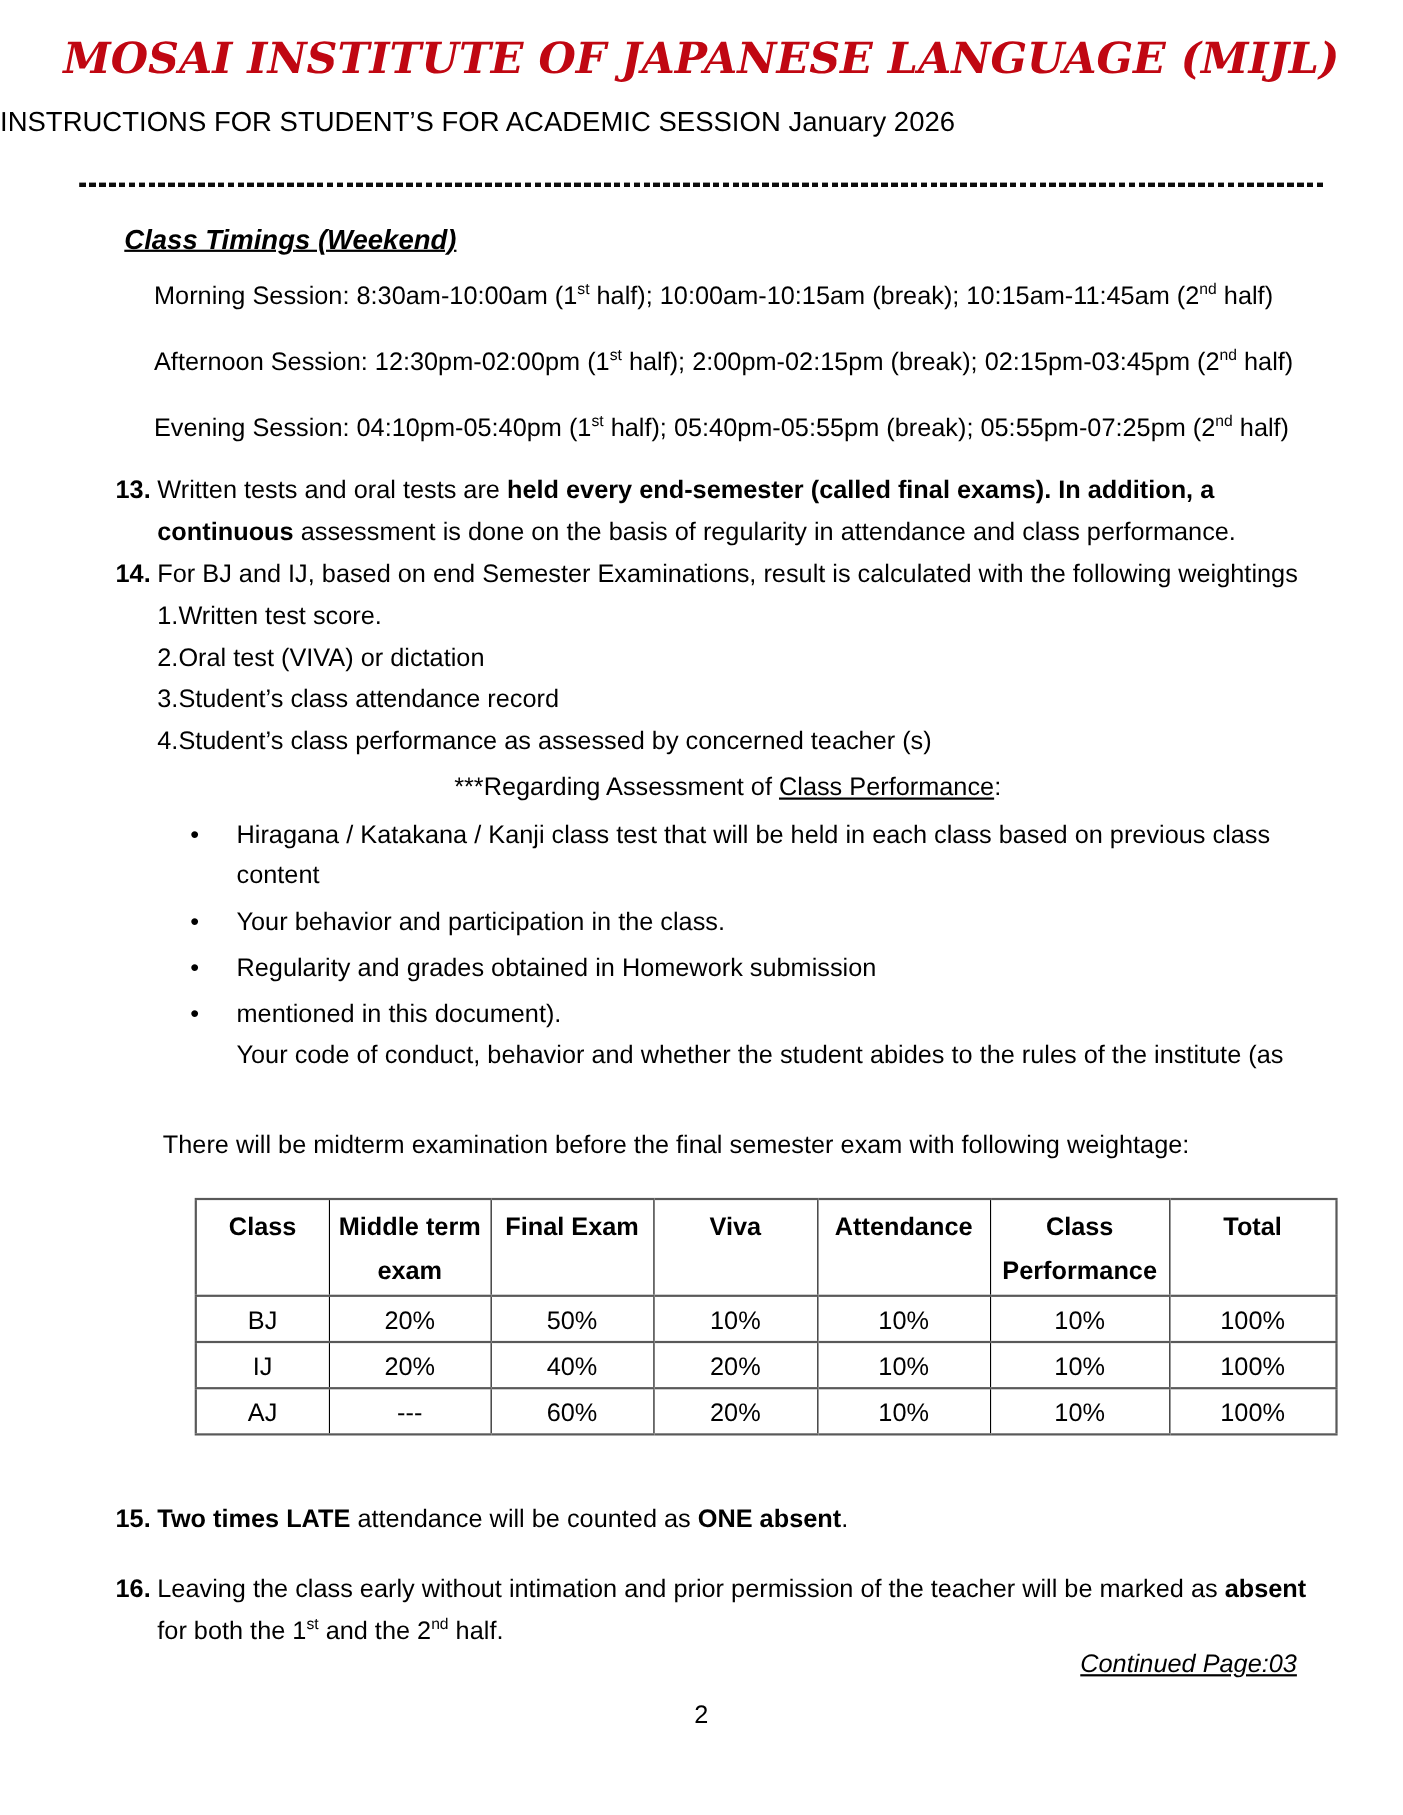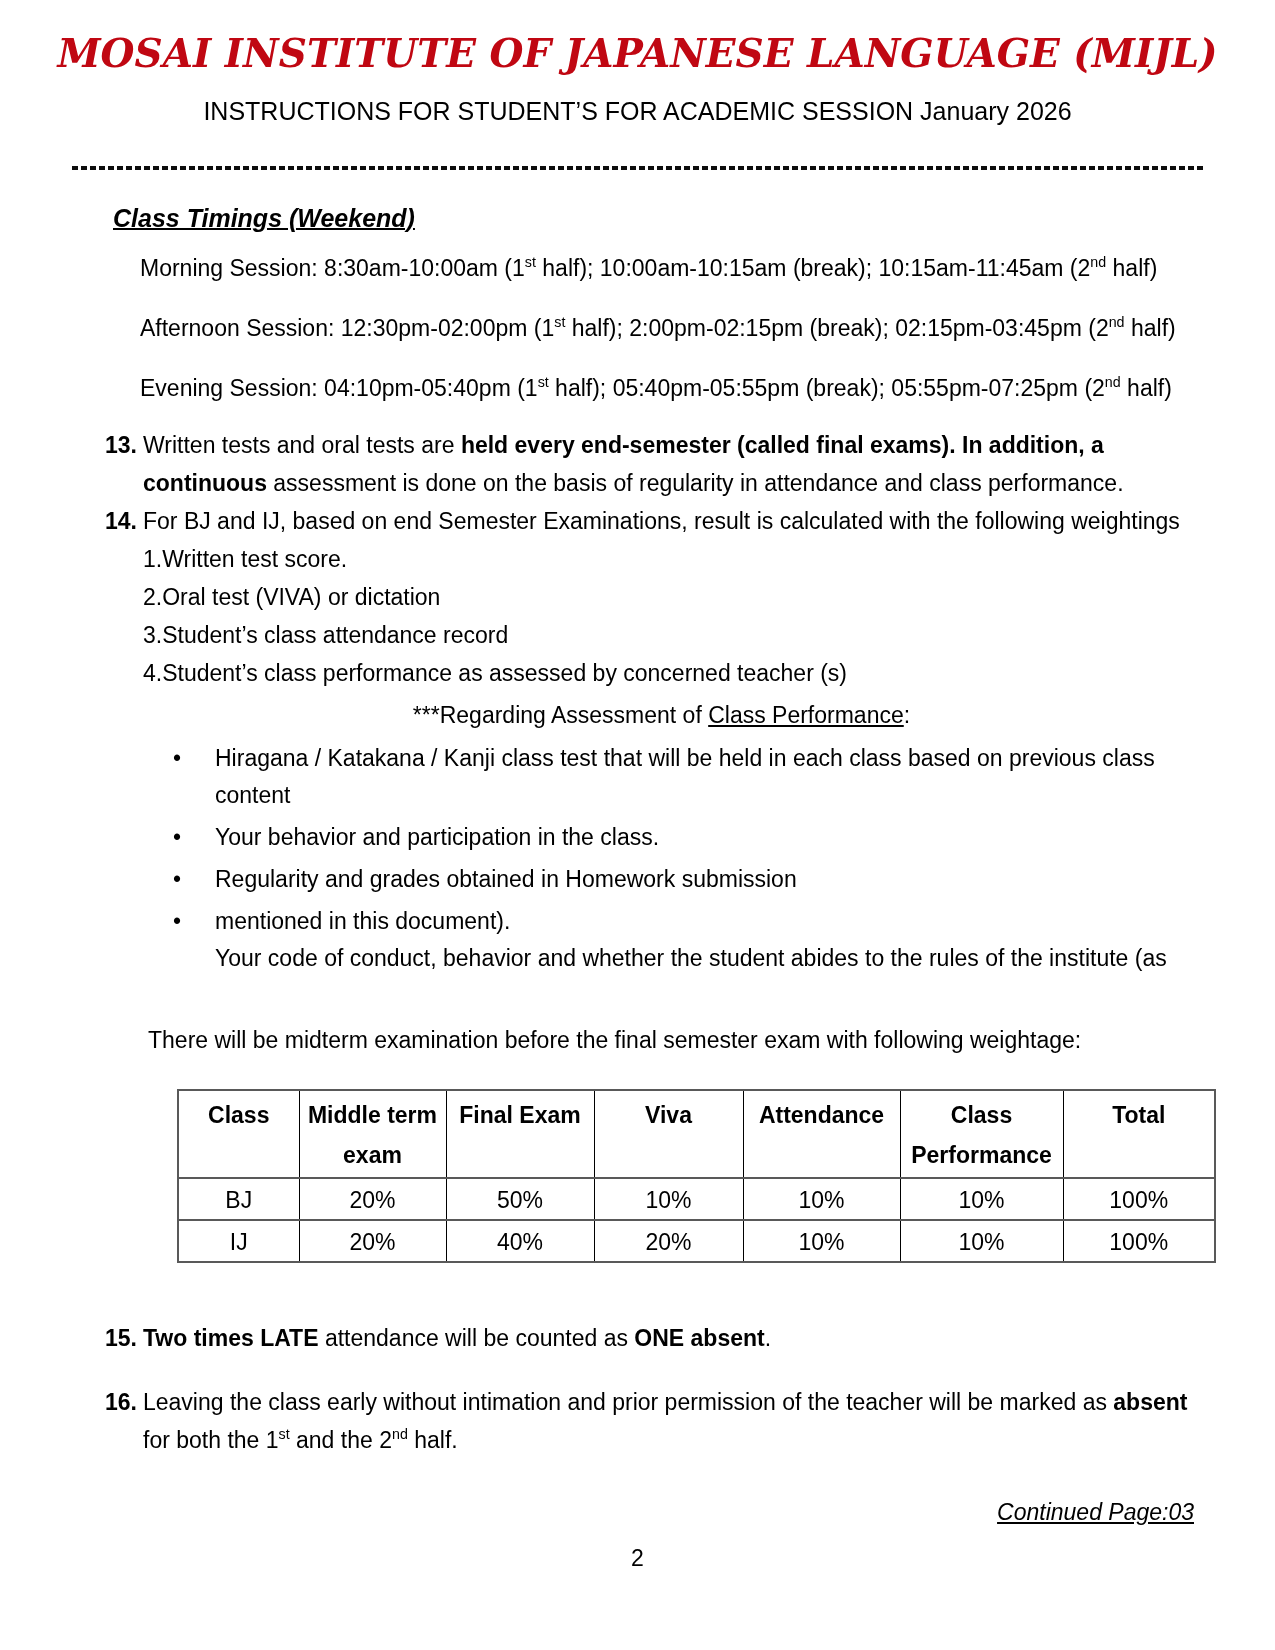--- a/index.html
+++ b/index.html
@@ -17,21 +17,21 @@
     margin:28px 40px 0 40px;
     text-align:center;
     font-family:"DejaVu Serif", serif;
     font-style:italic;
     font-weight:700;
     font-size:39px;
     line-height:50px;
   }
   .subtitle{
     margin-top:18px;
-    text-align:center;
+    text-align:left;
     font-size:25px;
     line-height:30px;
   }
   .dashed-rule{
     margin:40px 70px 0 72px;
     height:4px;
     background:repeating-linear-gradient(90deg,#0d0d0d 0 6px,transparent 6px 9px);
   }
   
   .timings-heading{
@@ -100,21 +100,21 @@
   table.wt col.c3{width:148px}
   table.wt col.c4{width:149px}
   table.wt col.c5{width:157px}
   table.wt col.c6{width:163px}
   table.wt col.c7{width:152px}
   .item-15{margin-top:56px;}
   .item-16{margin-top:26px;}
   
   .continued{
     position:absolute;
-    top:1497px;right:81px;
+    top:1497px;right:96px;
     font-style:italic;
     text-decoration:underline;
     line-height:30px;
     margin-left:36px;
   }
   .page-number{
     position:absolute;
     top:1544px;left:0;width:100%;
     text-align:center;
     line-height:28px;
@@ -221,20 +221,29 @@
         </tr>
         <tr>
           <td>IJ</td>
           <td>20%</td>
           <td>40%</td>
           <td>20%</td>
           <td>10%</td>
           <td>10%</td>
           <td>100%</td>
         </tr>
+        <tr>
+          <td>AJ</td>
+          <td>---</td>
+          <td>60%</td>
+          <td>20%</td>
+          <td>10%</td>
+          <td>10%</td>
+          <td>100%</td>
+        </tr>
       </tbody>
   </table>
 
   <div class="item item-15">
     <span class="num">15.</span>
     <div class="content">
       <div class="line"><span class="b">Two times LATE</span><span> attendance will be counted as </span><span class="b">ONE absent</span><span>.</span></div>
     </div>
   </div>
 

